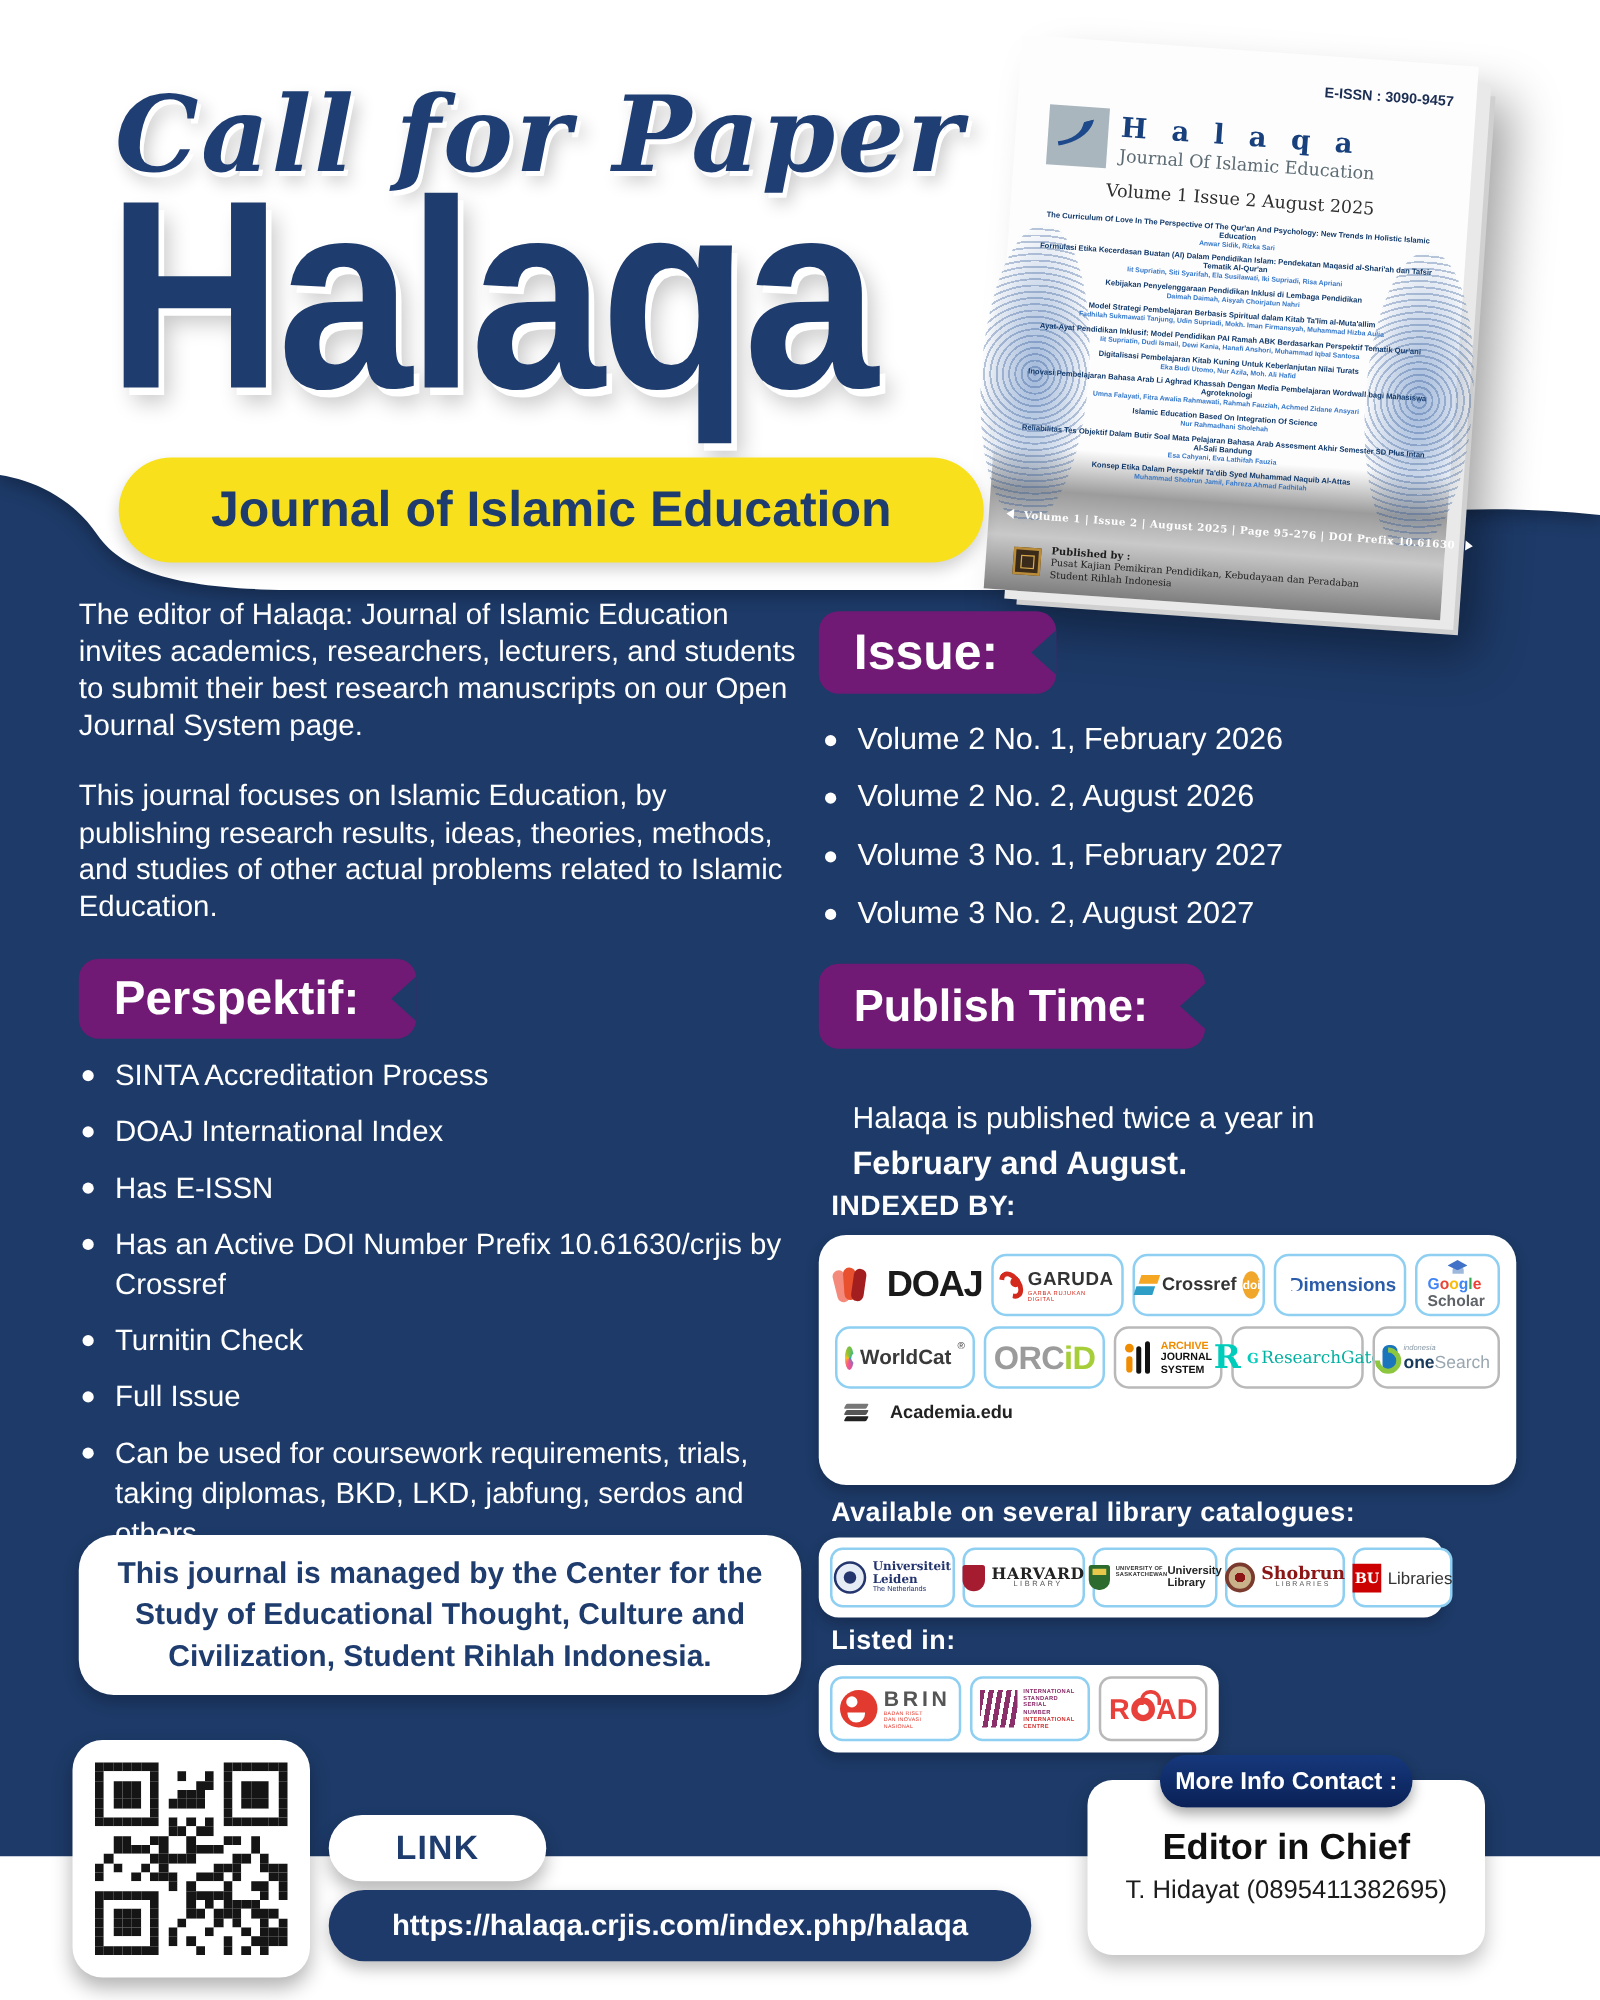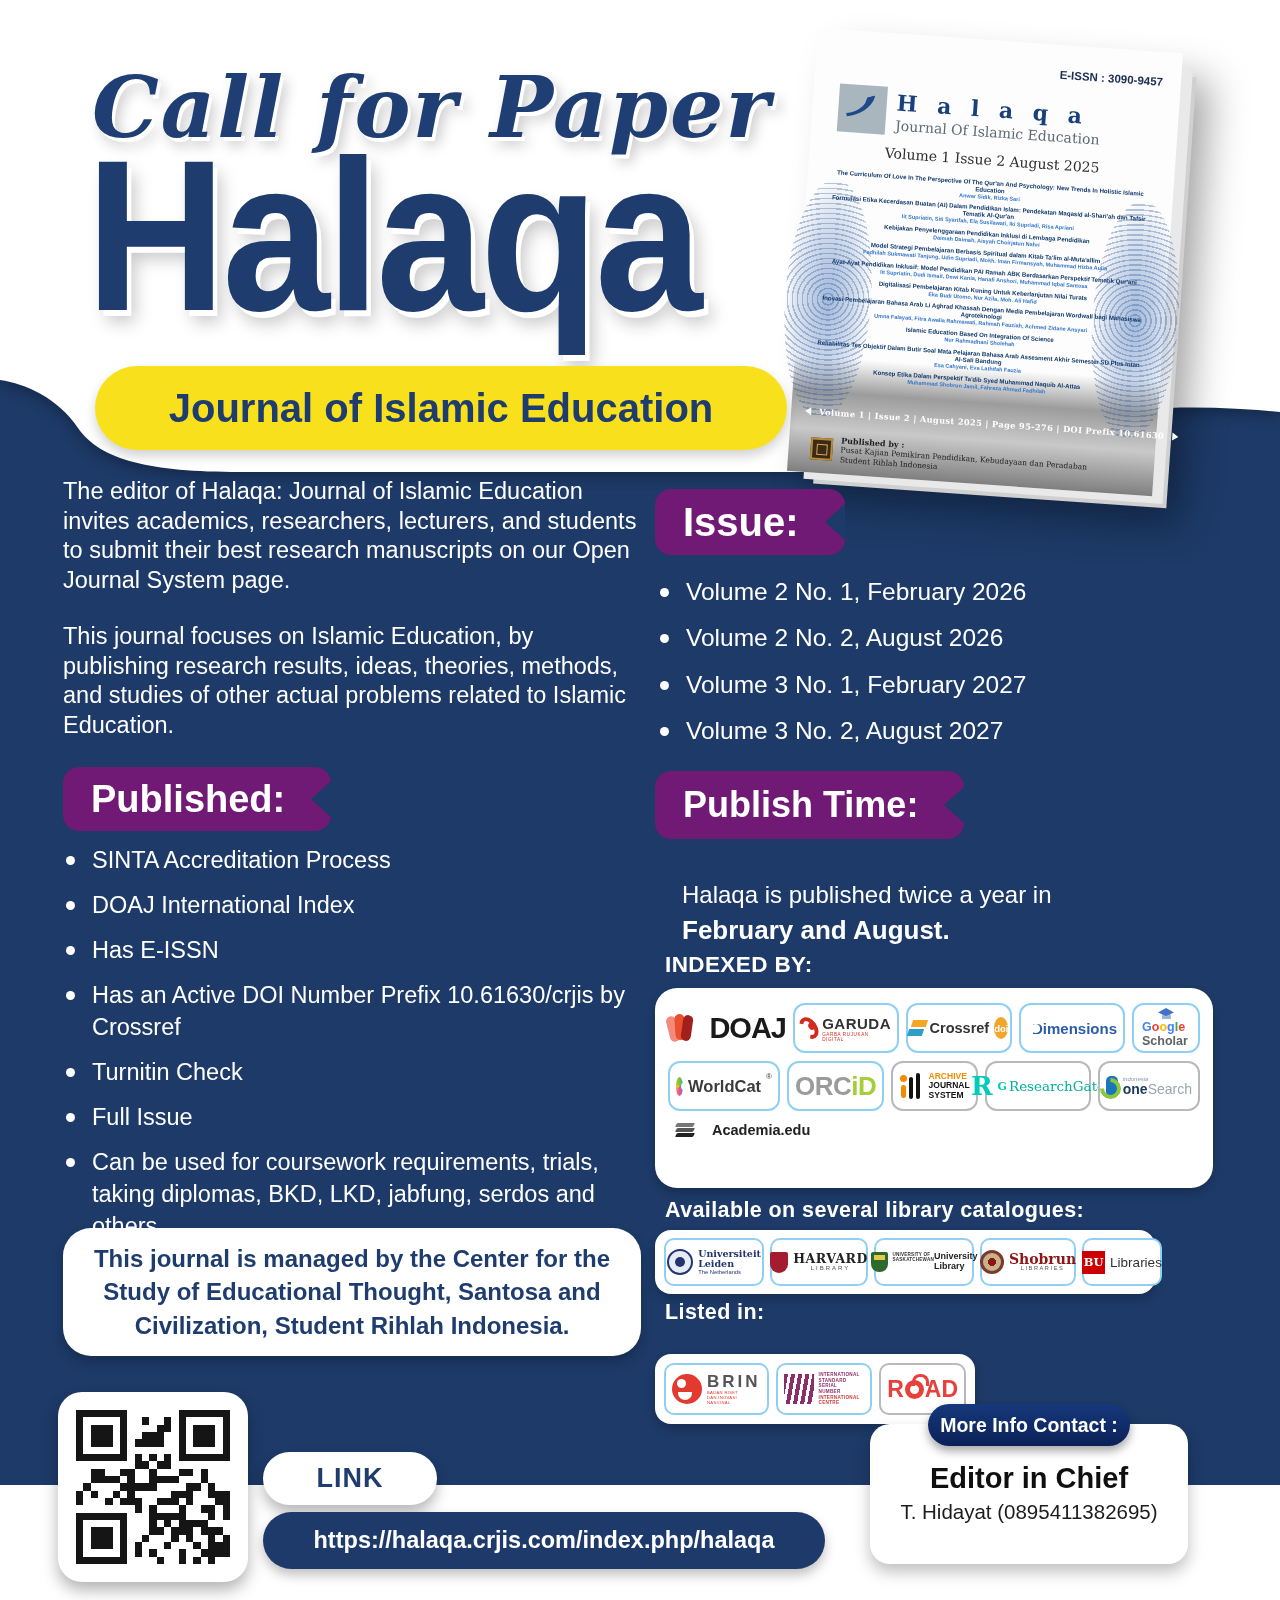--- a/index.html
+++ b/index.html
@@ -183,21 +183,21 @@
   .medal{width:24px;height:24px;border-radius:50%;border:3px solid #7a3b2e;background:#c9b28a;flex:0 0 24px;
     background-image:radial-gradient(circle at 50% 50%, #8c1515 0 4px, transparent 4px);}
   .stan-txt{display:flex;flex-direction:column;align-items:center;line-height:1.05;}
   .stan-txt .s{font-family:"DejaVu Serif",serif;font-size:14px;font-weight:700;color:#8c1515;}
   .stan-txt .l{font-size:5.6px;color:#555;letter-spacing:1.6px;}
   .bu-sq{width:23px;height:23px;background:#cc0000;color:#fff;display:flex;align-items:center;justify-content:center;
     font-family:"DejaVu Serif",serif;font-size:11.5px;font-weight:700;flex:0 0 23px;}
   .bu-name{font-size:13.5px;color:#333;}
 
   
-  .listed-box{left:655px;top:1332px;width:320px;height:70px;border-radius:16px;padding:8px 9px;display:flex;gap:7px;align-items:center;margin-top:22px;}
+  .listed-box{left:655px;top:1332px;width:320px;height:70px;border-radius:16px;padding:8px 9px;display:flex;gap:7px;align-items:center;}
   .li-card{height:52px;border-radius:10px;background:#fff;display:flex;align-items:center;justify-content:center;gap:5px;padding:0 6px;}
   .li-card.blue{border:2px solid #8fd0f2;} .li-card.gray{border:2px solid #b9b9b9;}
   .brin-ic{width:30px;height:30px;border-radius:50%;background:#e23a2e;position:relative;flex:0 0 30px;}
   .brin-ic::before{content:"";position:absolute;left:5px;top:5px;width:9px;height:9px;border-radius:50%;background:#fff;}
   .brin-ic::after{content:"";position:absolute;left:6px;bottom:4px;width:14px;height:8px;border-radius:0 0 10px 10px;background:#fff;}
   .brin-txt{display:flex;flex-direction:column;align-items:flex-start;line-height:1.1;}
   .brin-name{font-size:17px;color:#555;letter-spacing:3px;font-weight:600;}
   .brin-sub{font-size:4.2px;color:#e23a2e;letter-spacing:.3px;}
   .issn-ic{width:30px;height:30px;flex:0 0 30px;
     background:repeating-linear-gradient(100deg,#8b2f6b 0 4px,#fff 4px 7px);}
@@ -327,21 +327,21 @@
         <span class="dot"></span>
         <span>Volume 3 No. 1, February 2027</span>
       </li>
       <li>
         <span class="dot"></span>
         <span>Volume 3 No. 2, August 2027</span>
       </li>
     </ul>
 
   <div class="ribbon exc-ribbon">
-    <span>Published:</span>
+    <span>Perspektif:</span>
   </div>
   <ul class="blist exc-list">
       <li>
         <span class="dot"></span>
         <span>SINTA Accreditation Process</span>
       </li>
       <li>
         <span class="dot"></span>
         <span>DOAJ International Index</span>
       </li>
@@ -516,21 +516,21 @@
     <div class="li-card gray" style="width:90px">
       <span class="road-word">
           <span>R</span>
           <span class="road-o"></span>
           <span>AD</span>
         </span>
     </div>
   </div>
 
   <div class="managed-box">
-    <span>This journal is managed by the Center for the Study of Educational Thought, Santosa and Civilization, Student Rihlah Indonesia.</span>
+    <span>This journal is managed by the Center for the Study of Educational Thought, Culture and Civilization, Student Rihlah Indonesia.</span>
   </div>
 
   <div class="qr-card">
     <div class="qr" id="qr">
         <i class="on"></i>
         <i class="on"></i>
         <i class="on"></i>
         <i class="on"></i>
         <i class="on"></i>
         <i class="on"></i>

